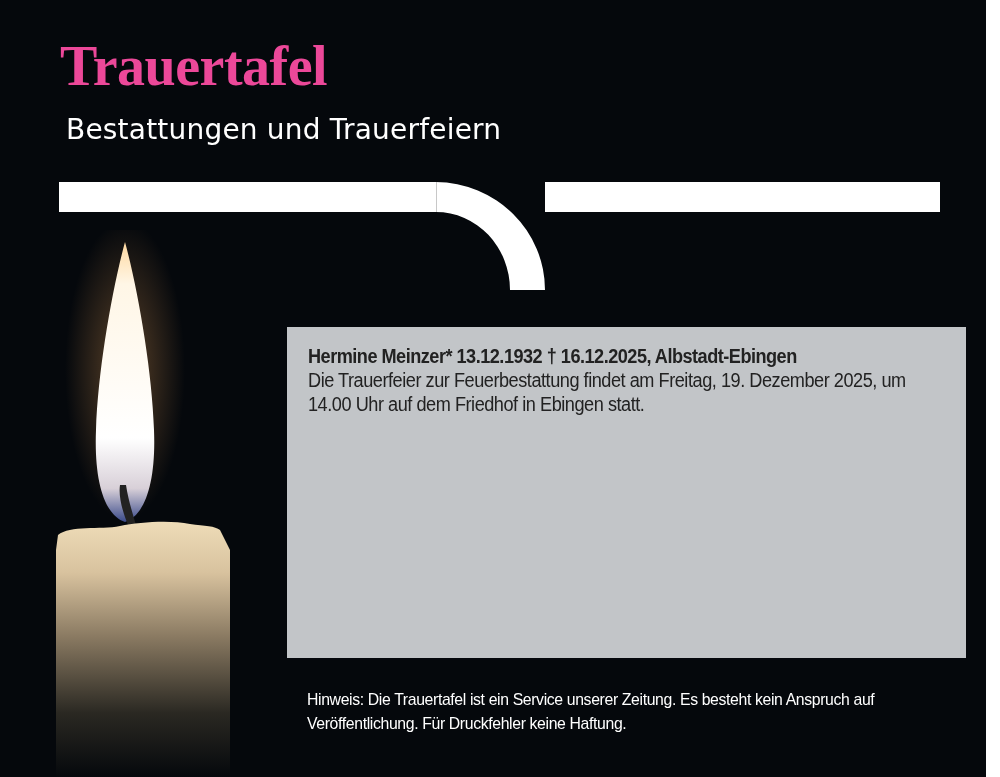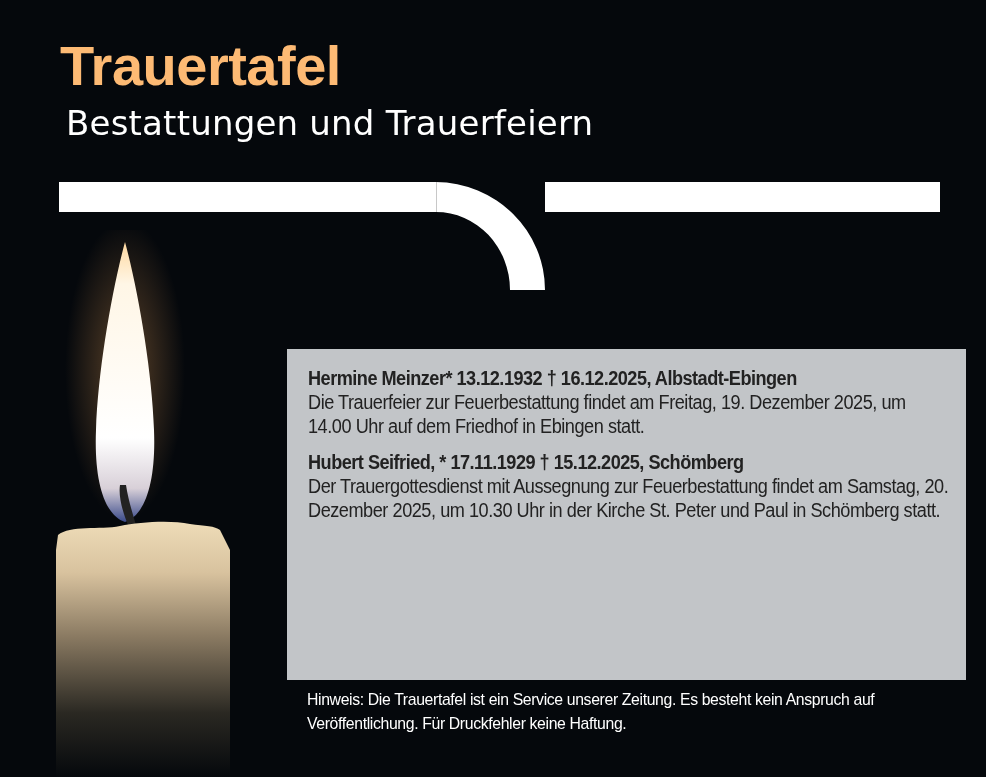--- a/index.html
+++ b/index.html
@@ -3,34 +3,34 @@
 <meta charset="utf-8">
 <style>
   html, body { margin: 0; padding: 0; background: #ffffff; }
   body { width: 1000px; height: 777px; position: relative; overflow: hidden; }
   .panel {
     position: absolute; left: 0; top: 0; width: 986px; height: 777px;
     background: #05080c; overflow: hidden;
   }
   .title {
     position: absolute; left: 60px; top: 38px;
-    font-family: Liberation Sans, sans-serif; font-weight: bold;
-    font-size: 56px; color: #fdba74; letter-spacing: -0.5px; line-height: 1;
+    font-family: Liberation Serif, serif; font-weight: bold;
+    font-size: 56px; color: #ec4899; letter-spacing: -0.5px; line-height: 1;
   }
   .subtitle {
-    position: absolute; left: 66px; top: 106px;
+    position: absolute; left: 66px; top: 116px;
     font-family: "DejaVu Sans", sans-serif;
-    font-size: 34px; color: #ffffff; line-height: 1; letter-spacing: 0.2px;
+    font-size: 28px; color: #ffffff; line-height: 1; letter-spacing: 0.2px;
   }
   .deco { position: absolute; left: 0; top: 0; }
   .candle { position: absolute; left: 40px; top: 230px; width: 220px; height: 547px; }
   .info-box {
     position: absolute; left: 287px; top: 327px; width: 679px; height: 331px;
     background: #c2c5c8; box-sizing: border-box; padding: 17px 20px 0 21px;
-    font-family: "Liberation Sans", sans-serif; color: #222222; margin-top: 22px;
+    font-family: "Liberation Sans", sans-serif; color: #222222;
   }
   .entry { margin-bottom: 12px; }
   .entry-head {
     font-weight: bold; font-size: 19.5px; line-height: 24px;
     letter-spacing: -0.55px; white-space: nowrap; transform: scaleX(0.93); transform-origin: left;
   }
   .entry-body {
     font-size: 19.5px; line-height: 24px; letter-spacing: -0.5px;
     width: 690px; transform: scaleX(0.93); transform-origin: left;
   }
@@ -80,21 +80,17 @@
     <path d="M85,12 C72,60 58,140 56,200 C54,250 64,285 85,292 C106,285 116,250 114,200 C112,140 98,60 85,12 Z" fill="url(#flame)"></path>
     <path d="M80,255 C78,268 84,285 88,295 L96,295 C92,282 88,268 86,255 Z" fill="#222"></path>
     <path d="M18,305 C30,295 60,300 80,296 C100,292 130,290 150,294 C165,296 175,296 180,300 L190,320 L190,547 L16,547 L16,320 Z" fill="url(#wax)"></path>
   </svg>
 
   <div class="info-box">
     <div class="entry">
       <div class="entry-head">Hermine Meinzer* 13.12.1932 † 16.12.2025, Albstadt-Ebingen</div>
       <div class="entry-body">Die Trauerfeier zur Feuerbestattung findet am Freitag, 19. Dezember 2025, um 14.00 Uhr auf dem Friedhof in Ebingen statt.</div>
     </div>
-    <div class="entry">
-      <div class="entry-head">Hubert Seifried, * 17.11.1929 † 15.12.2025, Schömberg</div>
-      <div class="entry-body">Der Trauergottesdienst mit Aussegnung zur Feuerbestattung findet am Samstag, 20. Dezember 2025, um 10.30 Uhr in der Kirche St. Peter und Paul in Schömberg statt.</div>
-    </div>
   </div>
 
   <div class="notice">Hinweis: Die Trauertafel ist ein Service unserer Zeitung. Es besteht kein Anspruch auf Veröffentlichung. Für Druckfehler keine Haftung.</div>
 
 </div>
 
 </body></html>

